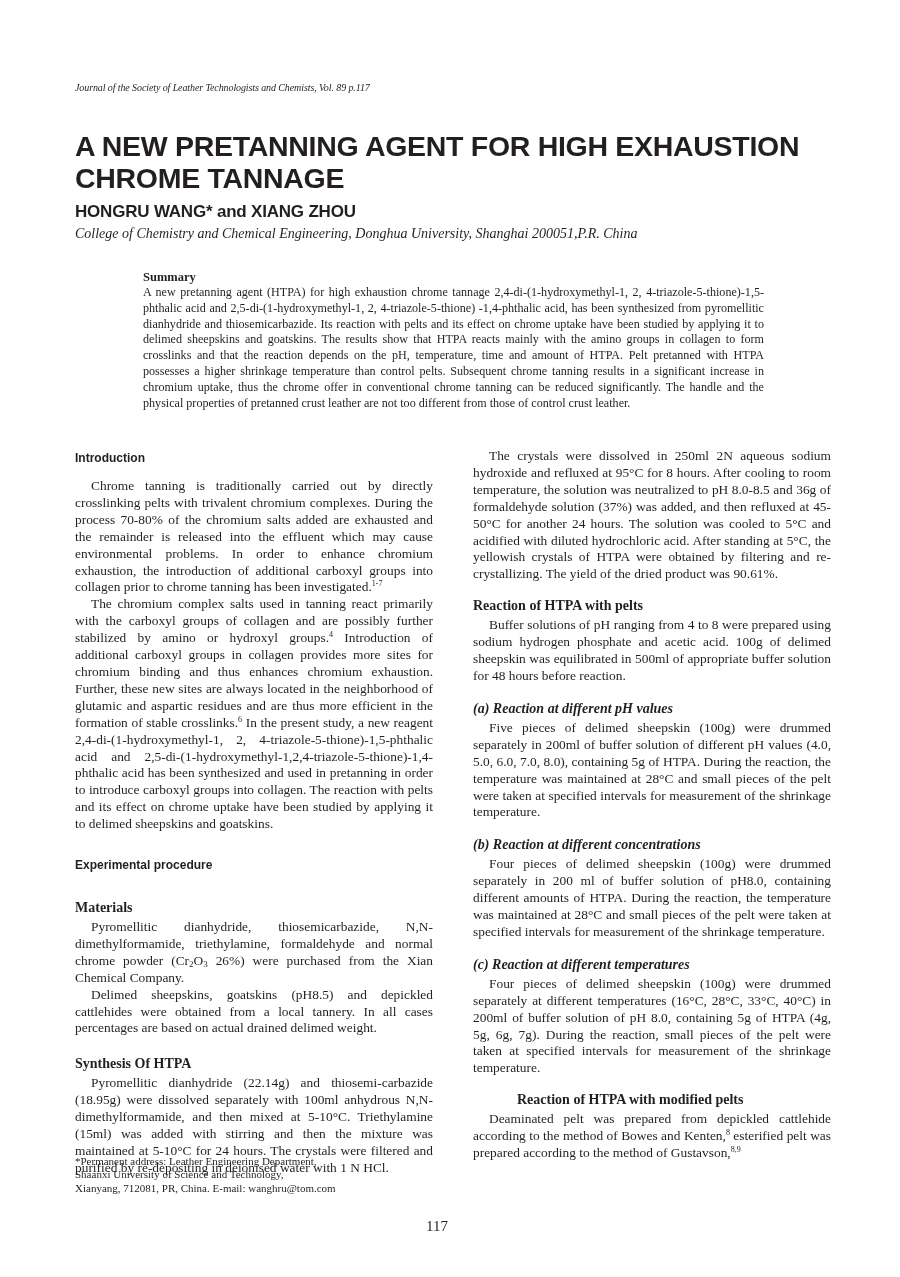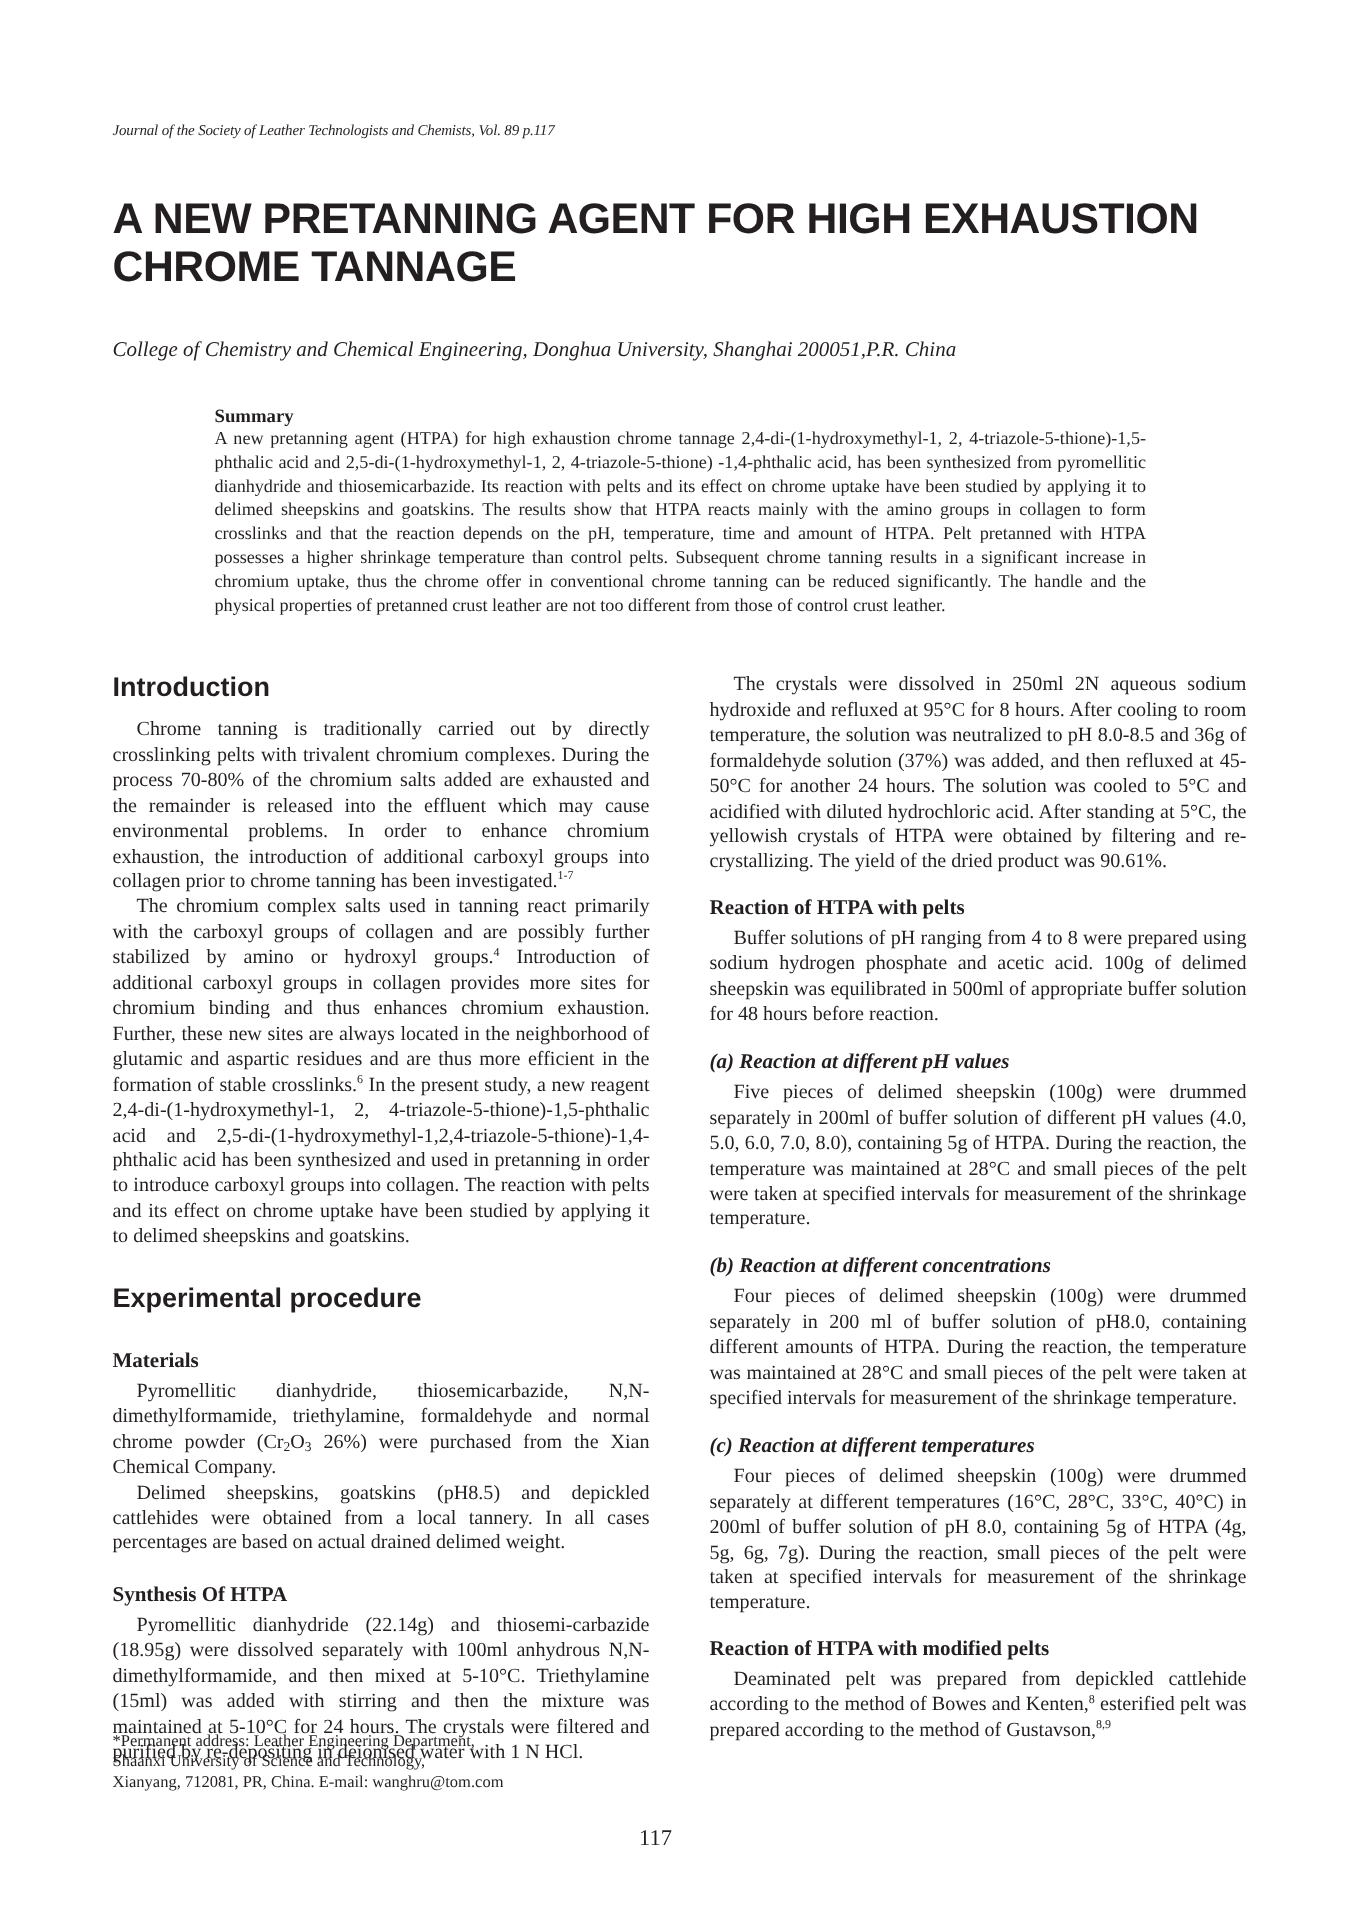--- a/index.html
+++ b/index.html
@@ -9,35 +9,36 @@
   .title { position: absolute; left: 75px; top: 130px; width: 760px; font-family: "Liberation Sans", sans-serif; font-weight: bold; font-size: 28.5px; line-height: 32px; letter-spacing: -0.3px; margin: 0; }
   .authors { position: absolute; left: 75px; top: 202px; font-family: "Liberation Sans", sans-serif; font-weight: bold; font-size: 17px; letter-spacing: -0.2px; }
   .affil { position: absolute; left: 75px; top: 226px; font-family: "Liberation Serif", serif; font-style: italic; font-size: 14px; }
   .summary { position: absolute; left: 143px; top: 270px; width: 621px; font-family: "Liberation Serif", serif; font-size: 12.1px; line-height: 15.8px; text-align: justify; }
   .summary h3 { margin: 0; font-size: 12.5px; font-weight: bold; line-height: 15px; }
   .summary p { margin: 0; }
   .col { position: absolute; top: 448px; width: 358px; font-family: "Liberation Serif", serif; font-size: 13.4px; line-height: 16.9px; text-align: justify; }
   .col.left { left: 75px; }
   .col.right { left: 473px; }
   .col p { margin: 0; text-indent: 16px; }
-  .h-sans { font-family: "Liberation Sans", sans-serif; font-weight: bold; font-size: 18px; margin: 0 0 10px 0; line-height: 20px; }
+  .h-sans { font-family: "Liberation Sans", sans-serif; font-weight: bold; font-size: 12px; margin: 0 0 10px 0; line-height: 20px; }
   .h-serif { font-family: "Liberation Serif", serif; font-weight: bold; font-size: 14px; margin: 0 0 2px 0; line-height: 18px; }
   .h-ital { font-family: "Liberation Serif", serif; font-style: italic; font-size: 14px; margin: 0 0 2px 0; line-height: 18px; }
   sup { font-size: 8px; line-height: 0; vertical-align: 5px; }
   sub { font-size: 9px; line-height: 0; vertical-align: -2px; }
   .footnote { position: absolute; left: 75px; top: 1155px; width: 330px; font-family: "Liberation Serif", serif; font-size: 11px; line-height: 13.4px; }
   .pageno { position: absolute; left: 426px; top: 1218px; font-family: "Liberation Serif", serif; font-size: 15px; }
 </style>
 </head>
 <body>
 
 <div class="page">
 
   <div class="journal">Journal of the Society of Leather Technologists and Chemists, Vol. 89 p.117</div>
   <h1 class="title">A NEW PRETANNING AGENT FOR HIGH EXHAUSTION CHROME TANNAGE</h1>
+  <div class="authors">HONGRU WANG* and XIANG ZHOU</div>
   <div class="affil">College of Chemistry and Chemical Engineering, Donghua University, Shanghai 200051,P.R. China</div>
 
   <div class="summary">
     <h3>Summary</h3>
     <p>A new pretanning agent (HTPA) for high exhaustion chrome tannage 2,4-di-(1-hydroxymethyl-1, 2, 4-triazole-5-thione)-1,5-phthalic acid and 2,5-di-(1-hydroxymethyl-1, 2, 4-triazole-5-thione) -1,4-phthalic acid, has been synthesized from pyromellitic dianhydride and thiosemicarbazide. Its reaction with pelts and its effect on chrome uptake have been studied by applying it to delimed sheepskins and goatskins. The results show that HTPA reacts mainly with the amino groups in collagen to form crosslinks and that the reaction depends on the pH, temperature, time and amount of HTPA. Pelt pretanned with HTPA possesses a higher shrinkage temperature than control pelts. Subsequent chrome tanning results in a significant increase in chromium uptake, thus the chrome offer in conventional chrome tanning can be reduced significantly. The handle and the physical properties of pretanned crust leather are not too different from those of control crust leather.</p>
   </div>
 
   <div class="col left">
     <h2 class="h-sans">Introduction</h2>
     <p><span>Chrome tanning is traditionally carried out by directly crosslinking pelts with trivalent chromium complexes. During the process 70-80% of the chromium salts added are exhausted and the remainder is released into the effluent which may cause environmental problems. In order to enhance chromium exhaustion, the introduction of additional carboxyl groups into collagen prior to chrome tanning has been investigated.</span><sup>1-7</sup></p>
@@ -60,21 +61,21 @@
 
     <h4 class="h-ital" style="margin-top:15px;font-style:italic;">(a) Reaction at different pH values</h4>
     <p>Five pieces of delimed sheepskin (100g) were drummed separately in 200ml of buffer solution of different pH values (4.0, 5.0, 6.0, 7.0, 8.0), containing 5g of HTPA. During the reaction, the temperature was maintained at 28°C and small pieces of the pelt were taken at specified intervals for measurement of the shrinkage temperature.</p>
 
     <h4 class="h-ital" style="margin-top:15px;">(b) Reaction at different concentrations</h4>
     <p>Four pieces of delimed sheepskin (100g) were drummed separately in 200 ml of buffer solution of pH8.0, containing different amounts of HTPA. During the reaction, the temperature was maintained at 28°C and small pieces of the pelt were taken at specified intervals for measurement of the shrinkage temperature.</p>
 
     <h4 class="h-ital" style="margin-top:15px;">(c) Reaction at different temperatures</h4>
     <p>Four pieces of delimed sheepskin (100g) were drummed separately at different temperatures (16°C, 28°C, 33°C, 40°C) in 200ml of buffer solution of pH 8.0, containing 5g of HTPA (4g, 5g, 6g, 7g). During the reaction, small pieces of the pelt were taken at specified intervals for measurement of the shrinkage temperature.</p>
 
-    <h3 class="h-serif" style="margin-top:14px;">Reaction of HTPA with modified pelts</h3>
+    <h3 class="h-serif" style="margin-top:14px;margin-left:44px;">Reaction of HTPA with modified pelts</h3>
     <p><span>Deaminated pelt was prepared from depickled cattlehide according to the method of Bowes  and Kenten,</span><sup>8</sup><span> esterified pelt was prepared according to the method of Gustavson,</span><sup>8,9</sup></p>
   </div>
 
   <div class="footnote">
     <div>*Permanent address: Leather Engineering Department,</div>
     <div>Shaanxi University of Science and Technology,</div>
     <div>Xianyang, 712081, PR, China. E-mail: wanghru@tom.com</div>
   </div>
 
   <div class="pageno">117</div>

